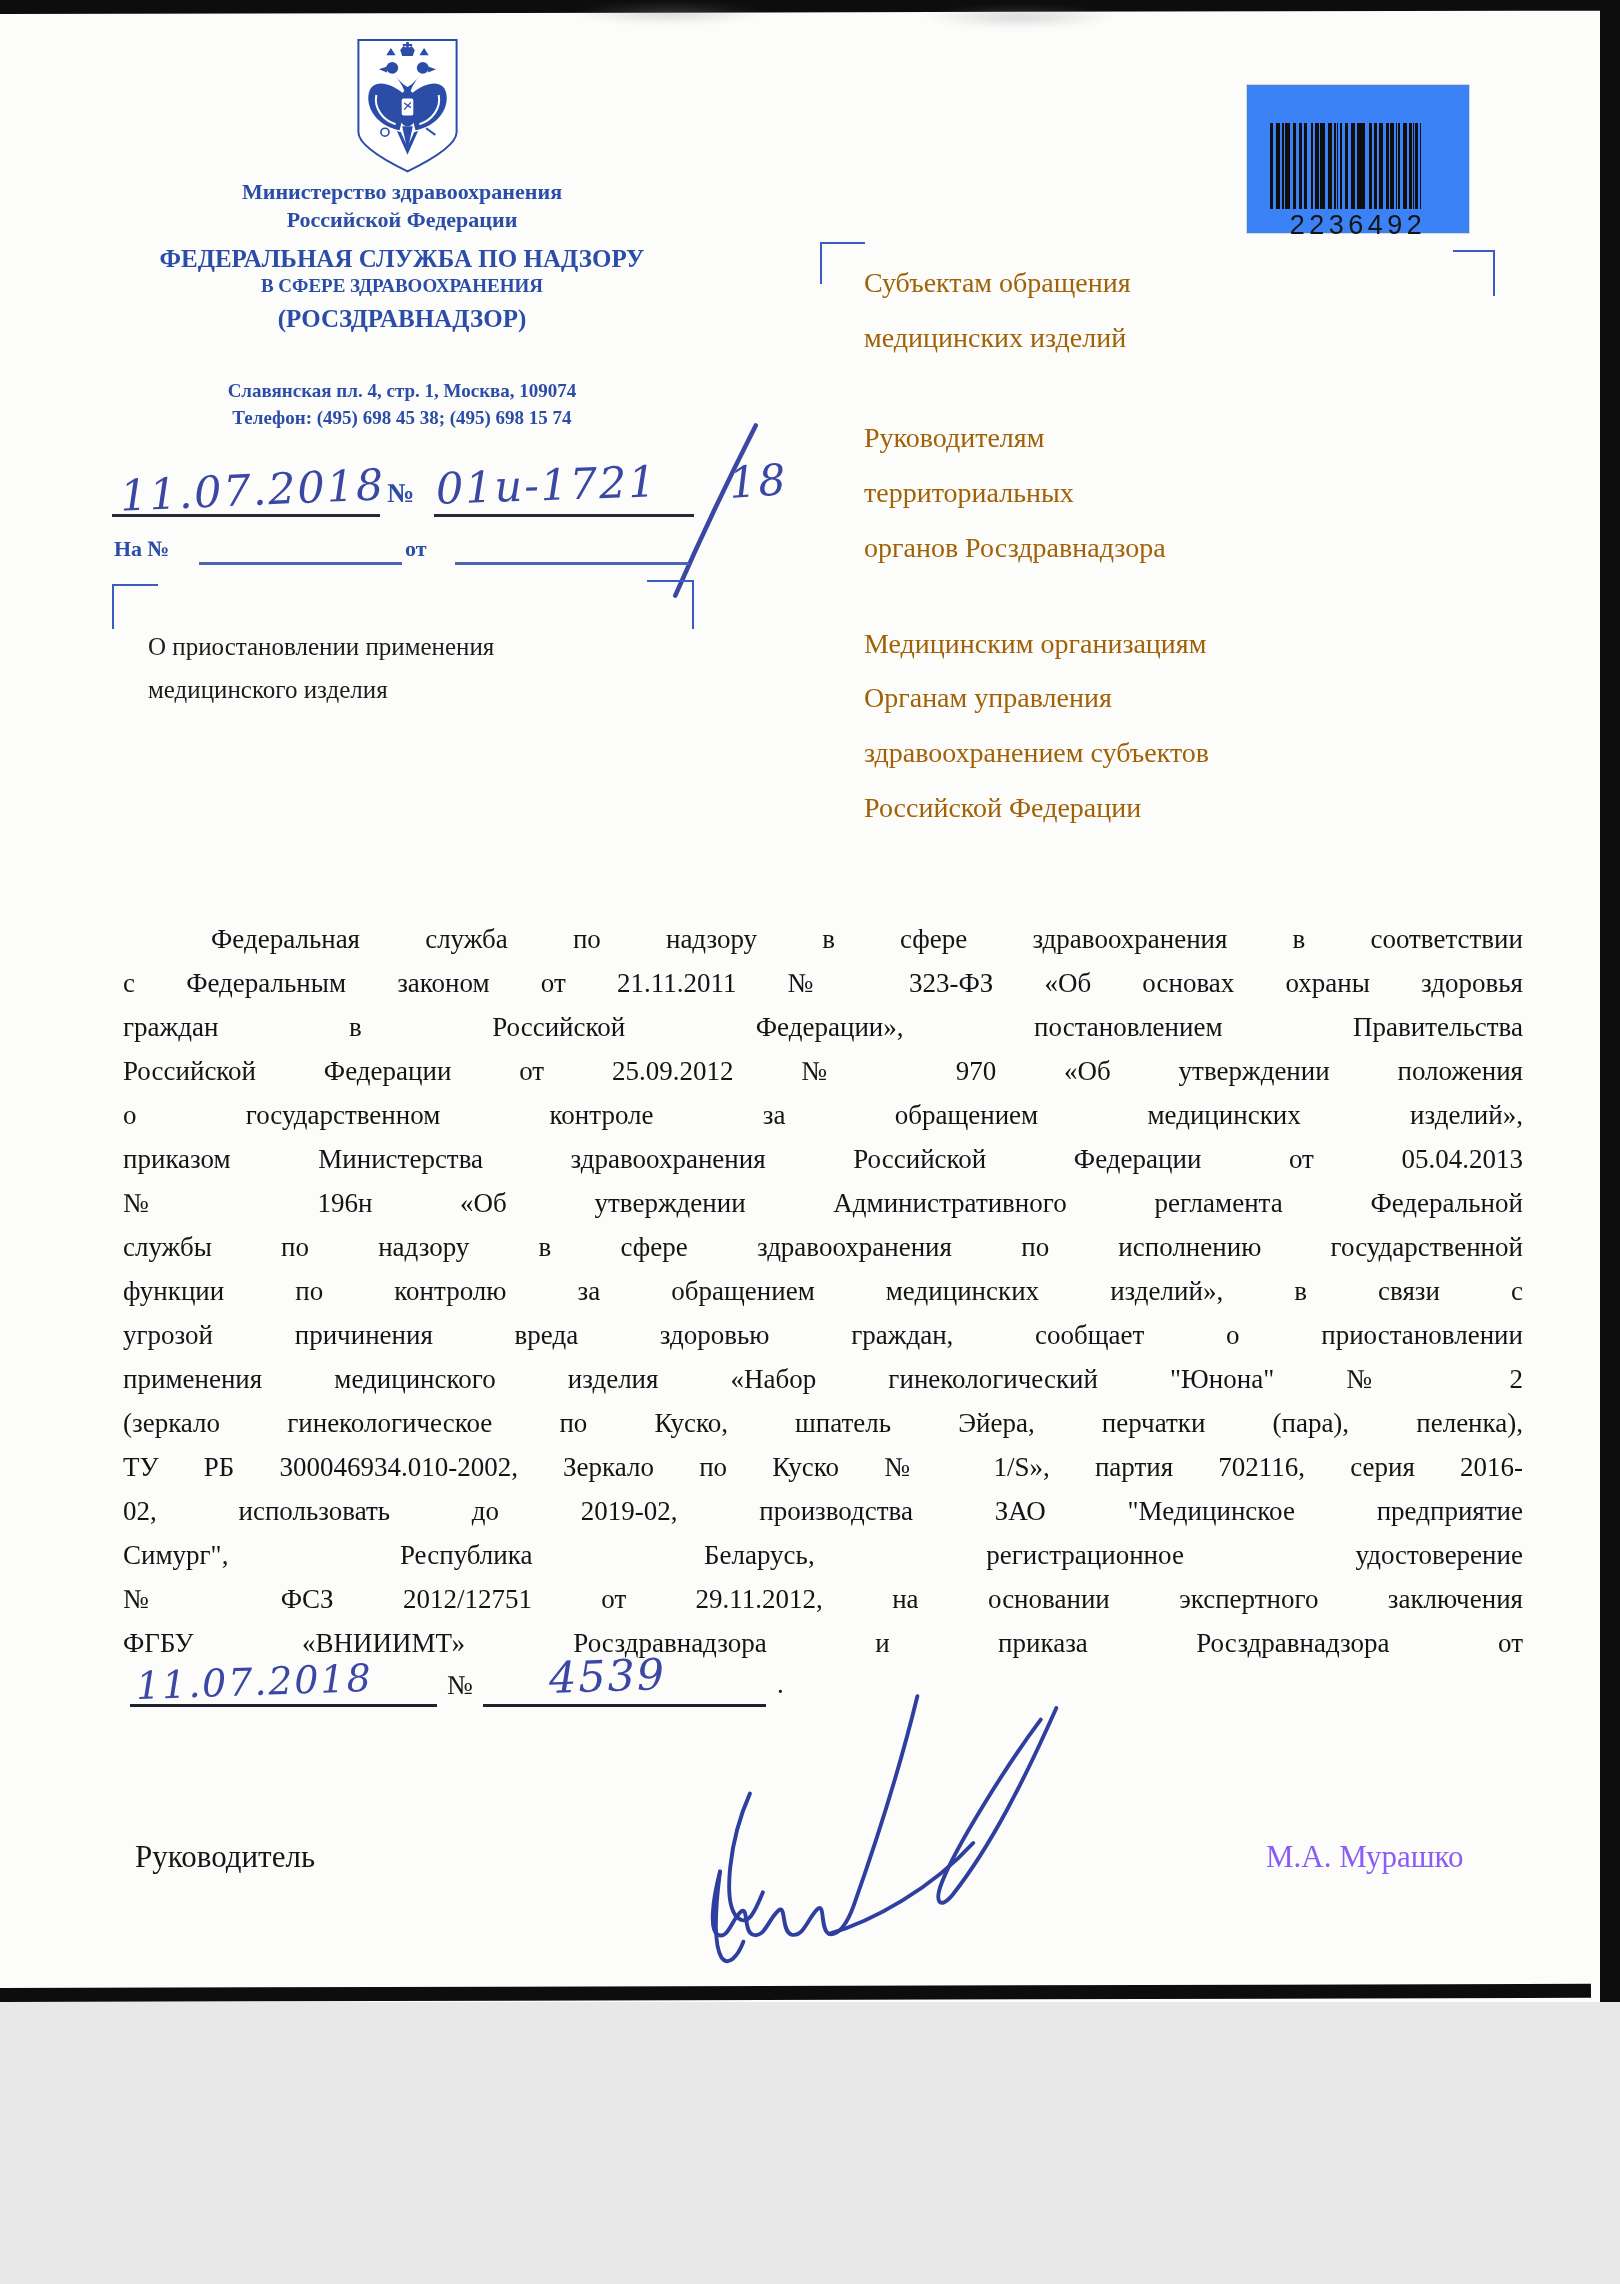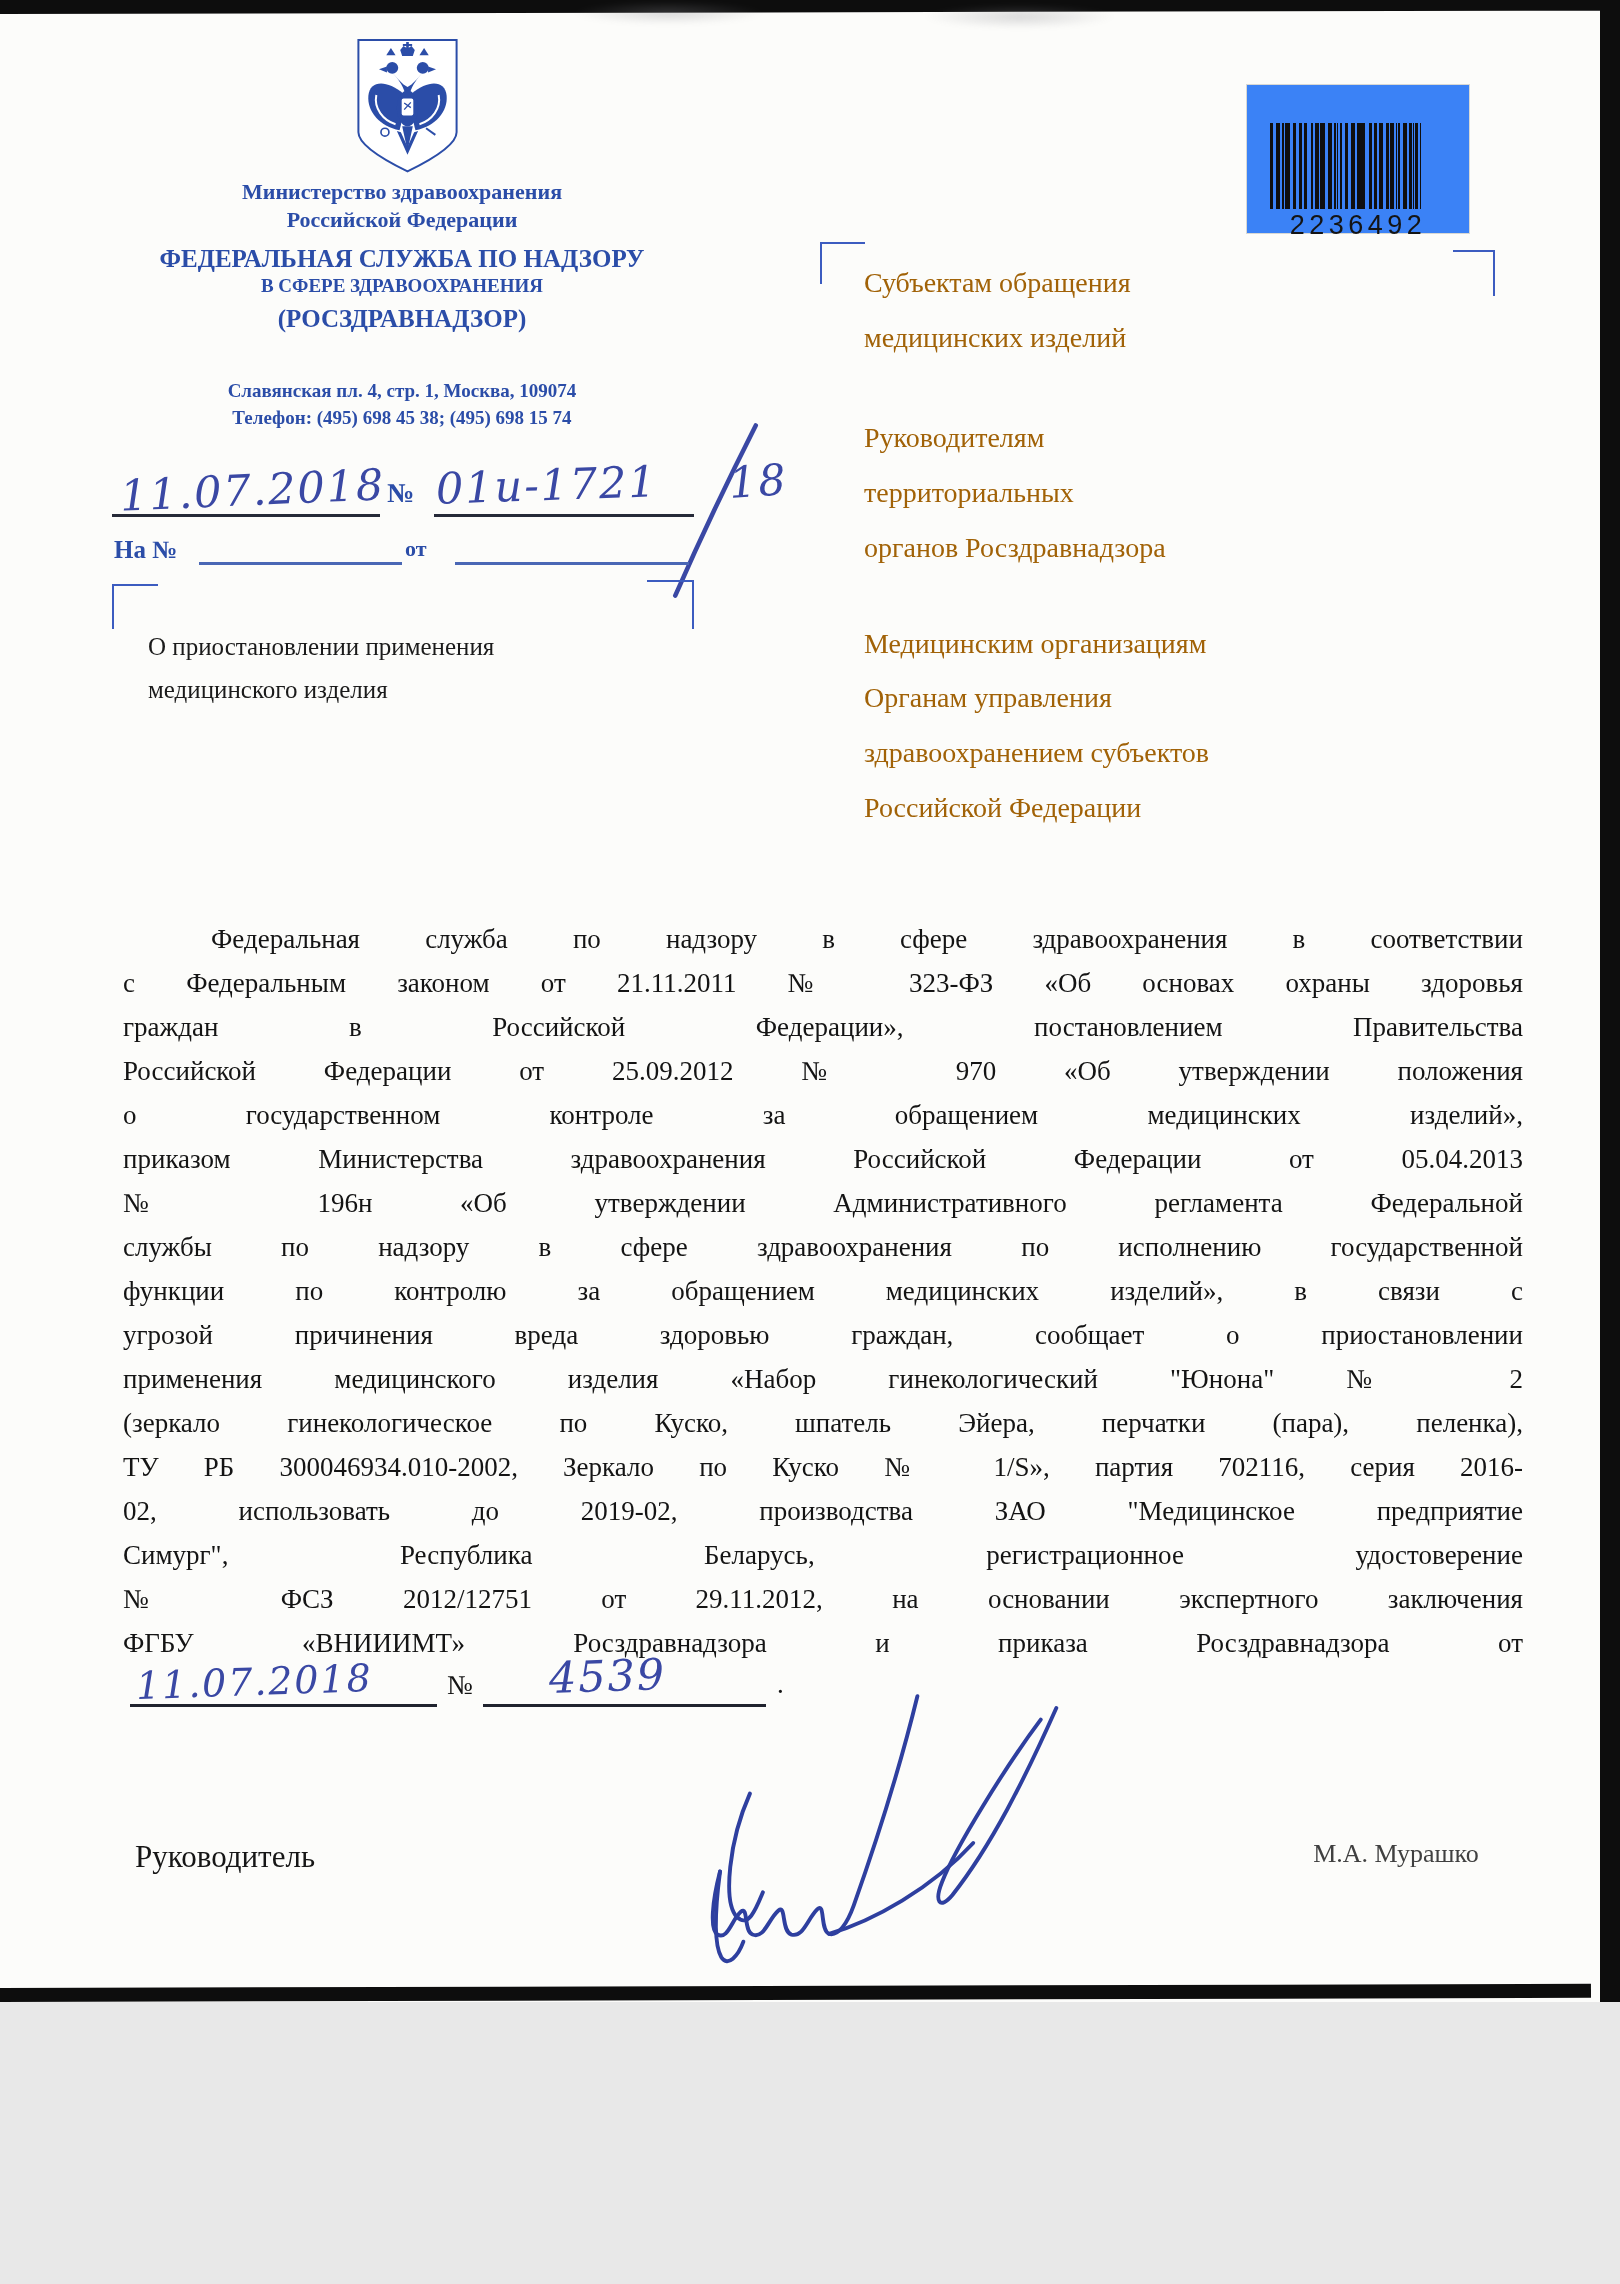--- a/index.html
+++ b/index.html
@@ -34,21 +34,21 @@
   }
   .hw-date{left:120px;top:465px;font-size:43px;transform:rotate(-2.5deg);}
   .hw-num{left:436px;top:460px;font-size:43px;transform:rotate(-2deg);}
   .hw-suffix{left:729px;top:456px;font-size:43px;transform:rotate(-4deg);}
   .no-sign-reg{position:absolute;left:387px;top:478px;font-size:27px;color:#2b4da8;font-weight:bold;}
   .uline{position:absolute;height:3.2px;background:#262a38;}
   .u1{left:112px;top:514px;width:268px;}
   .u2{left:434px;top:514px;width:260px;}
   .slash{position:absolute;left:666px;top:419px;width:99px;height:185px;}
 
-  .na-label{position:absolute;left:114px;top:536px;font-size:25px;color:#2b4da8;font-weight:bold;font-family:Liberation Serif, serif;}
+  .na-label{position:absolute;left:114px;top:536px;font-size:22px;color:#2b4da8;font-weight:bold;font-family:Liberation Serif, serif;}
   .ot-label{position:absolute;left:405px;top:536px;font-size:22px;color:#2b4da8;font-weight:bold;}
   .blank{position:absolute;height:2.6px;background:#4a67b5;}
   .b1{left:199px;top:562px;width:203px;}
   .b2{left:455px;top:562px;width:234px;}
 
   
   .corner{position:absolute;}
   .c-tl{border-top:2.6px solid #3c5cc0;border-left:2.6px solid #3c5cc0;}
   .c-tr{border-top:2.6px solid #3c5cc0;border-right:2.6px solid #3c5cc0;}
   .subj-l{left:112px;top:584px;width:44px;height:43px;}
@@ -89,21 +89,21 @@
   
   .hw-date2{left:136px;top:1660px;font-size:38px;transform:rotate(-2deg);}
   .no-sign-close{position:absolute;left:447px;top:1670px;font-size:27px;color:#141414;}
   .hw-num2{left:549px;top:1651px;font-size:43px;transform:rotate(-2deg);}
   .u3{left:130px;top:1704px;width:307px;height:3.2px;background:#20232e;}
   .u4{left:483px;top:1704px;width:283px;height:3.2px;background:#20232e;}
   .close-period{position:absolute;left:777px;top:1669px;font-size:27px;color:#141414;}
 
   
   .sig-title{position:absolute;left:135px;top:1839px;font-size:31px;color:#161616;}
-  .sig-name{position:absolute;left:1266px;top:1839px;width:260px;text-align:center;font-size:26px;color:#404040;}
+  .sig-name{position:absolute;left:1266px;top:1839px;width:260px;text-align:left;font-size:31px;color:#8b5cf6;}
   .signature{position:absolute;left:659px;top:1687px;width:409px;height:286px;}
 </style>
 </head>
 <body>
 
 <div class="page">
 
   <div class="bar bar-top"></div>
   <div class="bar bar-right"></div>
   <div class="bar bar-bottom"></div>

